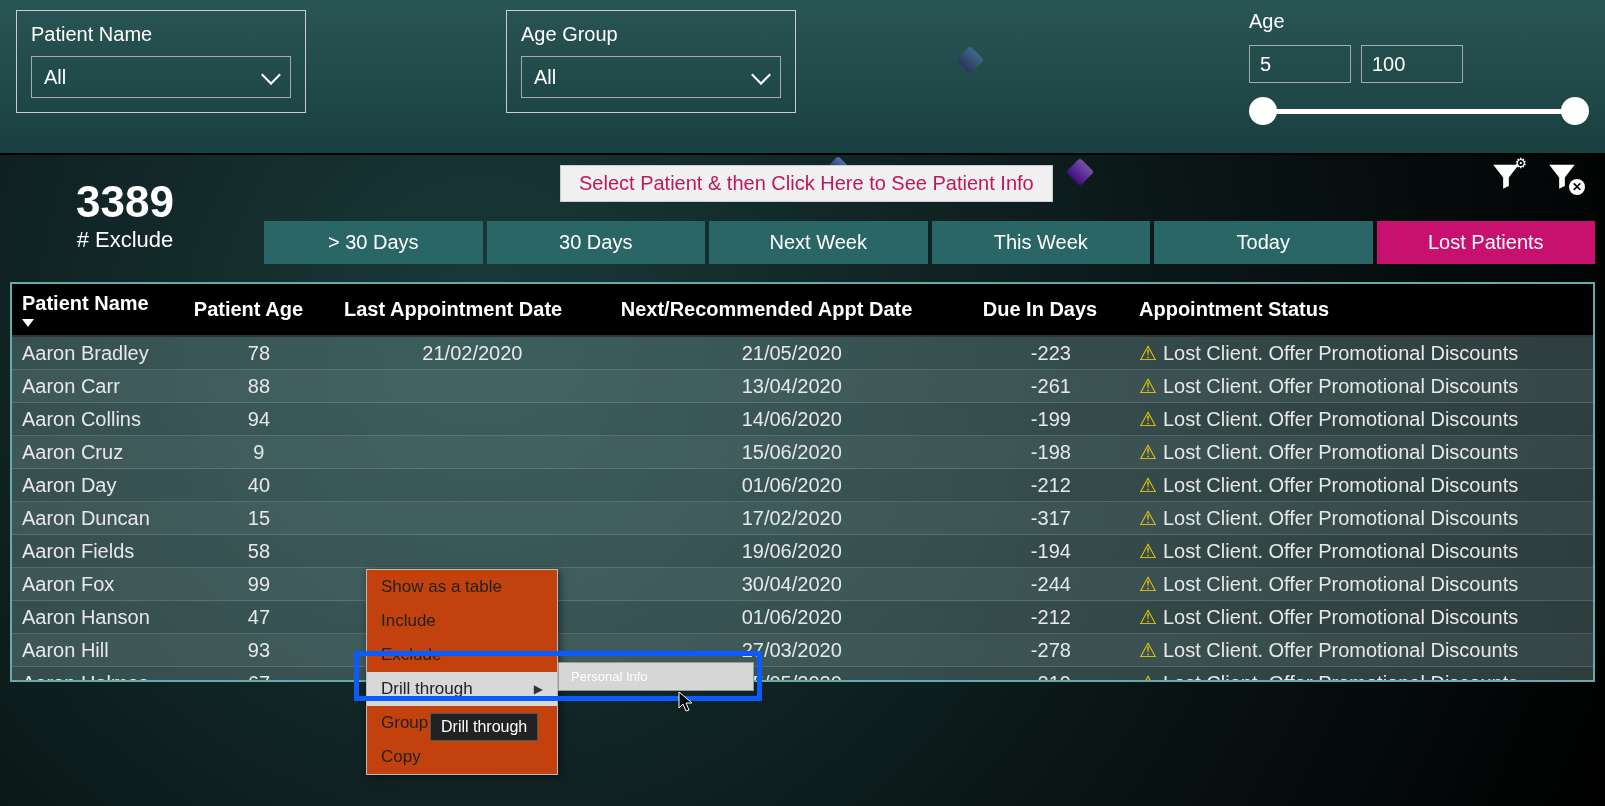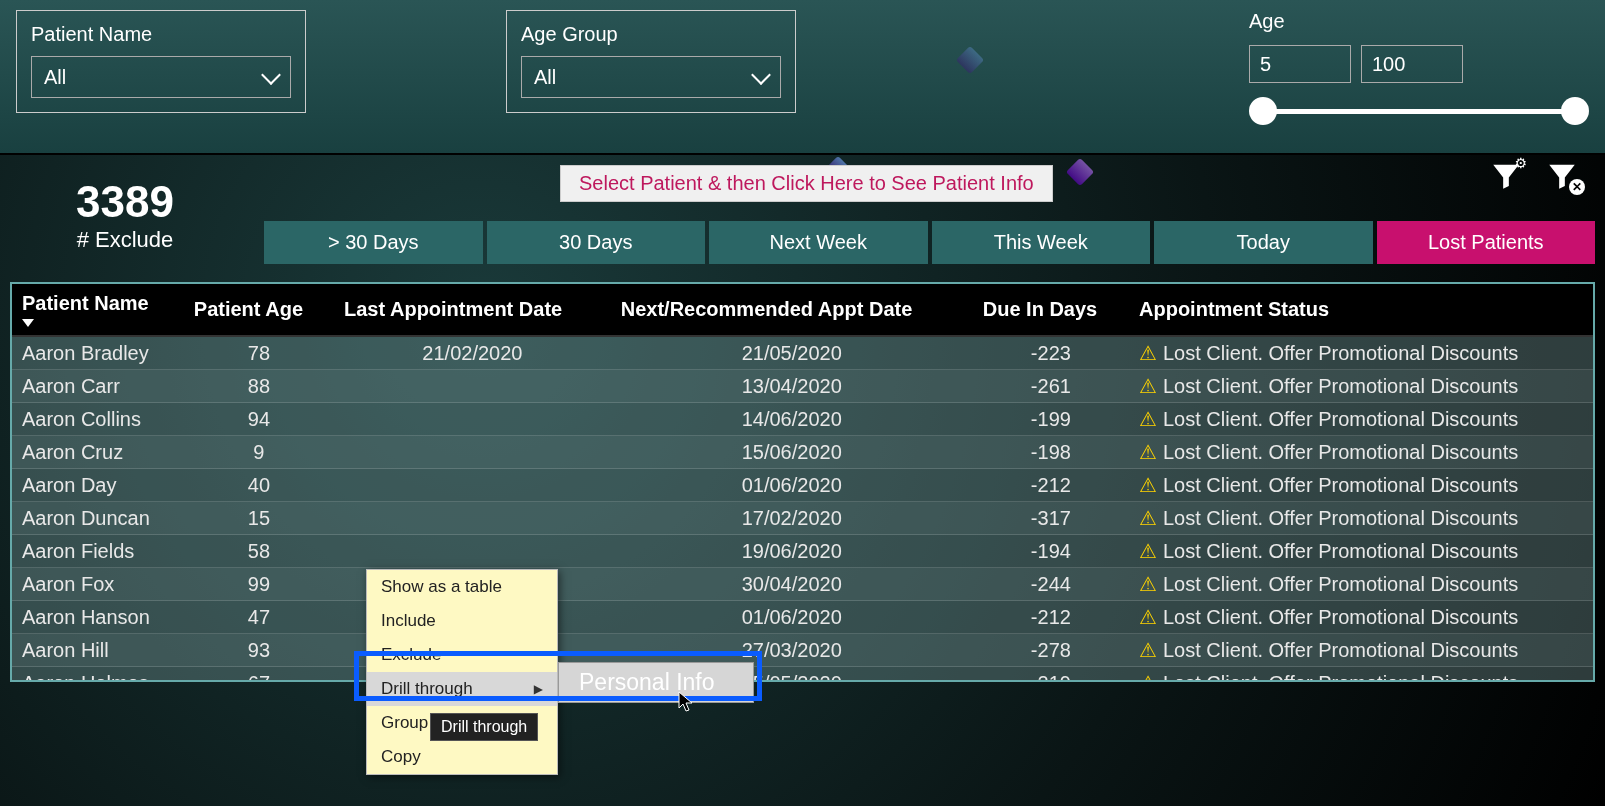--- a/index.html
+++ b/index.html
@@ -89,35 +89,35 @@
   }
   tbody tr:nth-child(even) td { background:rgba(120,150,150,0.36);}
   .col-age,.col-due { text-align:center;}
   .col-last,.col-next{text-align:center;}
   .status-cell { white-space:nowrap;}
   .warn { color:#ffd400; margin-right:6px;}
 
   
   .ctx-menu {
     position:absolute; left:366px; top:414px; width:192px;
-    background:#fef9c3; color:#222; border:1px solid #bbb; box-shadow:2px 2px 8px rgba(0,0,0,0.5);
+    background:#c2410c; color:#222; border:1px solid #bbb; box-shadow:2px 2px 8px rgba(0,0,0,0.5);
     z-index:50; font-size:17px;
   }
   .ctx-item { padding:7px 14px; cursor:pointer; display:flex; justify-content:space-between; align-items:center;}
   .ctx-item:hover,.ctx-item.hover{ background:#d8d8d8;}
   .ctx-item .arrow{ font-size:12px; color:#333;}
   .ctx-highlight-box {
     position:absolute; left:354px; top:496px; width:408px; height:50px;
     border:5px solid #0a5cff; z-index:60; pointer-events:none;
   }
   .submenu {
     position:absolute; left:558px; top:507px; width:196px;
     background:#fff; border:1px solid #999; z-index:55;
   }
-  .submenu .ctx-item{ background:#d6d6d6; padding:6px 20px; font-size:23px;}
+  .submenu .ctx-item{ background:#d6d6d6; padding:6px 12px; font-size:13px;}
   .tooltip {
     position:absolute; left:430px; top:558px; z-index:70;
     background:#222; color:#fff; padding:4px 10px; font-size:16px; border:1px solid #555;
   }
   .cursor {
     position:absolute; left:678px; top:536px; z-index:80;
     width:16px; height:22px; pointer-events:none;
   }
   .cursor svg{width:100%;height:100%;}
   

